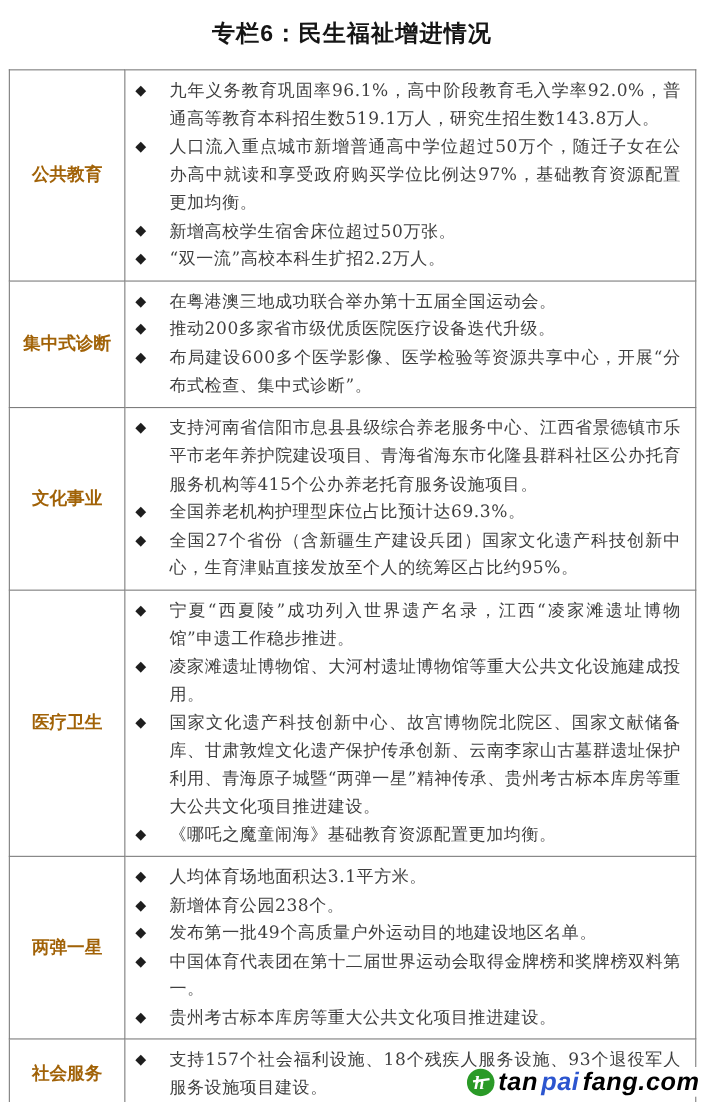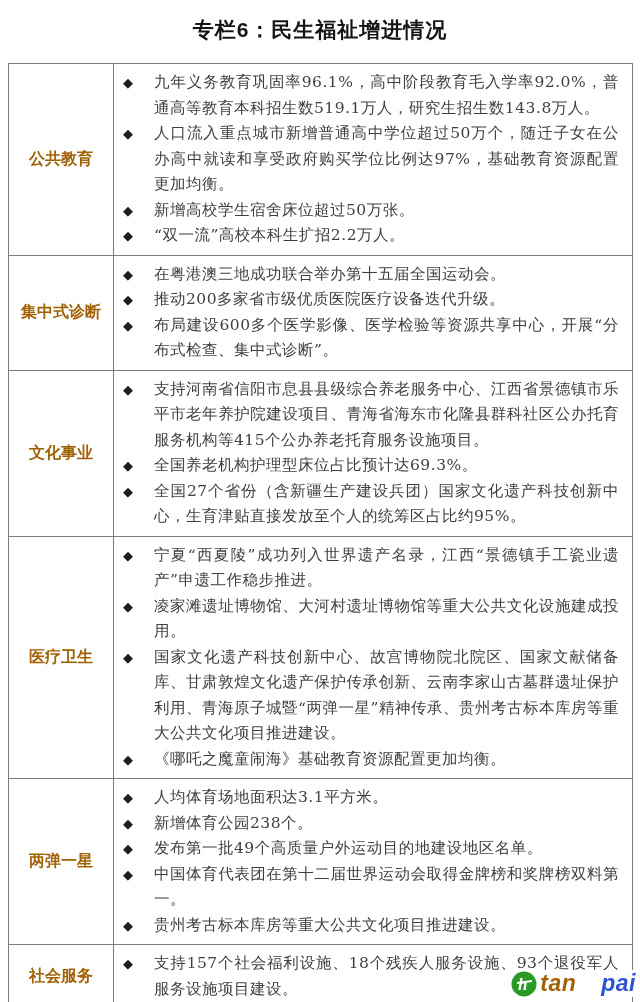--- a/index.html
+++ b/index.html
@@ -72,22 +72,22 @@
     gap: 3px;
     font-family: "Liberation Sans", sans-serif;
     font-weight: 800;
     font-style: italic;
     font-size: 23px;
     letter-spacing: 0.5px;
     white-space: nowrap;
     background: #ffffff;
     padding-left: 4px;
   }
-  .wm-green { color: #a16207; }
-  .wm-blue  { color: #2c55cf; margin-left: 22px; }
+  .wm-green { color: #000000; }
+  .wm-blue  { color: #2c55cf; }
   .wm-logo  { width: 26px; height: 26px; flex: 0 0 auto; }
 </style>
 </head>
 <body>
 
 <div class="page">
 
   <h1 class="page-title">专栏6：民生福祉增进情况</h1>
 
   <table class="box-table">
@@ -113,21 +113,21 @@
           <th class="cat">文化事业</th>
           <td class="content">
             <div class="item"><span class="bullet">◆</span><span>支持河南省信阳市息县县级综合养老服务中心、江西省景德镇市乐平市老年养护院建设项目、青海省海东市化隆县群科社区公办托育服务机构等415个公办养老托育服务设施项目。</span></div>
             <div class="item"><span class="bullet">◆</span><span>全国养老机构护理型床位占比预计达69.3%。</span></div>
             <div class="item"><span class="bullet">◆</span><span>全国27个省份（含新疆生产建设兵团）国家文化遗产科技创新中心，生育津贴直接发放至个人的统筹区占比约95%。</span></div>
           </td>
         </tr>
         <tr>
           <th class="cat">医疗卫生</th>
           <td class="content">
-            <div class="item"><span class="bullet">◆</span><span>宁夏“西夏陵”成功列入世界遗产名录，江西“景德镇手工瓷业遗产”申遗工作稳步推进。</span></div>
+            <div class="item"><span class="bullet">◆</span><span>宁夏“西夏陵”成功列入世界遗产名录，江西“凌家滩遗址博物馆”申遗工作稳步推进。</span></div>
             <div class="item"><span class="bullet">◆</span><span>凌家滩遗址博物馆、大河村遗址博物馆等重大公共文化设施建成投用。</span></div>
             <div class="item"><span class="bullet">◆</span><span>国家文化遗产科技创新中心、故宫博物院北院区、国家文献储备库、甘肃敦煌文化遗产保护传承创新、云南李家山古墓群遗址保护利用、青海原子城暨“两弹一星”精神传承、贵州考古标本库房等重大公共文化项目推进建设。</span></div>
             <div class="item"><span class="bullet">◆</span><span>《哪吒之魔童闹海》基础教育资源配置更加均衡。</span></div>
           </td>
         </tr>
         <tr>
           <th class="cat">两弹一星</th>
           <td class="content">
             <div class="item"><span class="bullet">◆</span><span>人均体育场地面积达3.1平方米。</span></div>
             <div class="item"><span class="bullet">◆</span><span>新增体育公园238个。</span></div>
@@ -146,15 +146,16 @@
   </table>
 
   <div class="watermark">
     <svg class="wm-logo" viewBox="0 0 26 26" xmlns="http://www.w3.org/2000/svg">
       <circle cx="13" cy="13" r="12.5" fill="#2a9a27"></circle>
       <text x="7" y="19" font-family="Liberation Serif, serif" font-style="italic" font-weight="bold" font-size="17" fill="#ffffff">h</text>
       <path d="M6 12 L21 10" stroke="#ffffff" stroke-width="2" fill="none"></path>
     </svg>
     <span class="wm-green">tan</span>
       <span class="wm-blue">pai</span>
+      <span class="wm-green">fang.com</span>
   </div>
 
 </div>
 
 </body></html>

